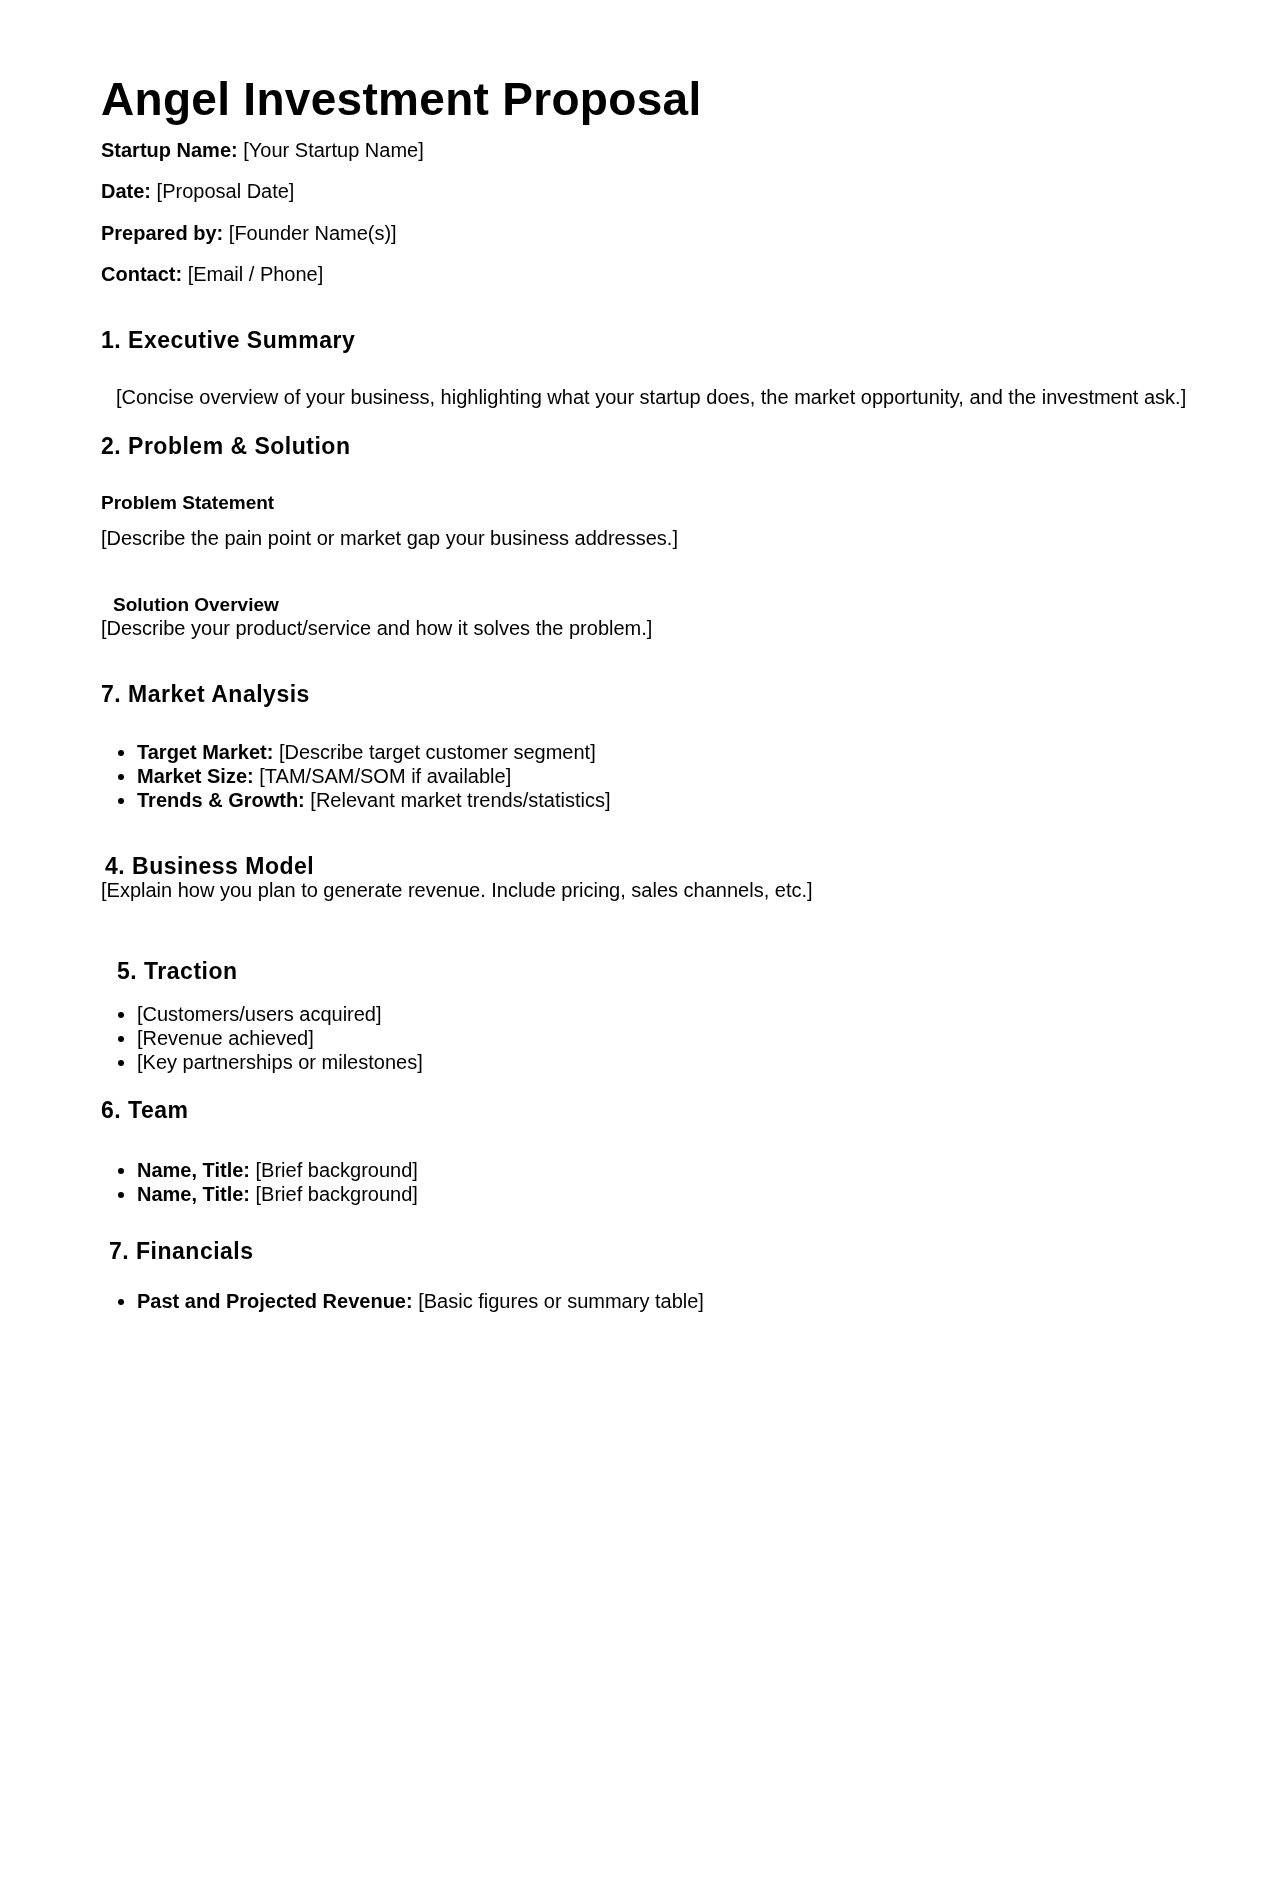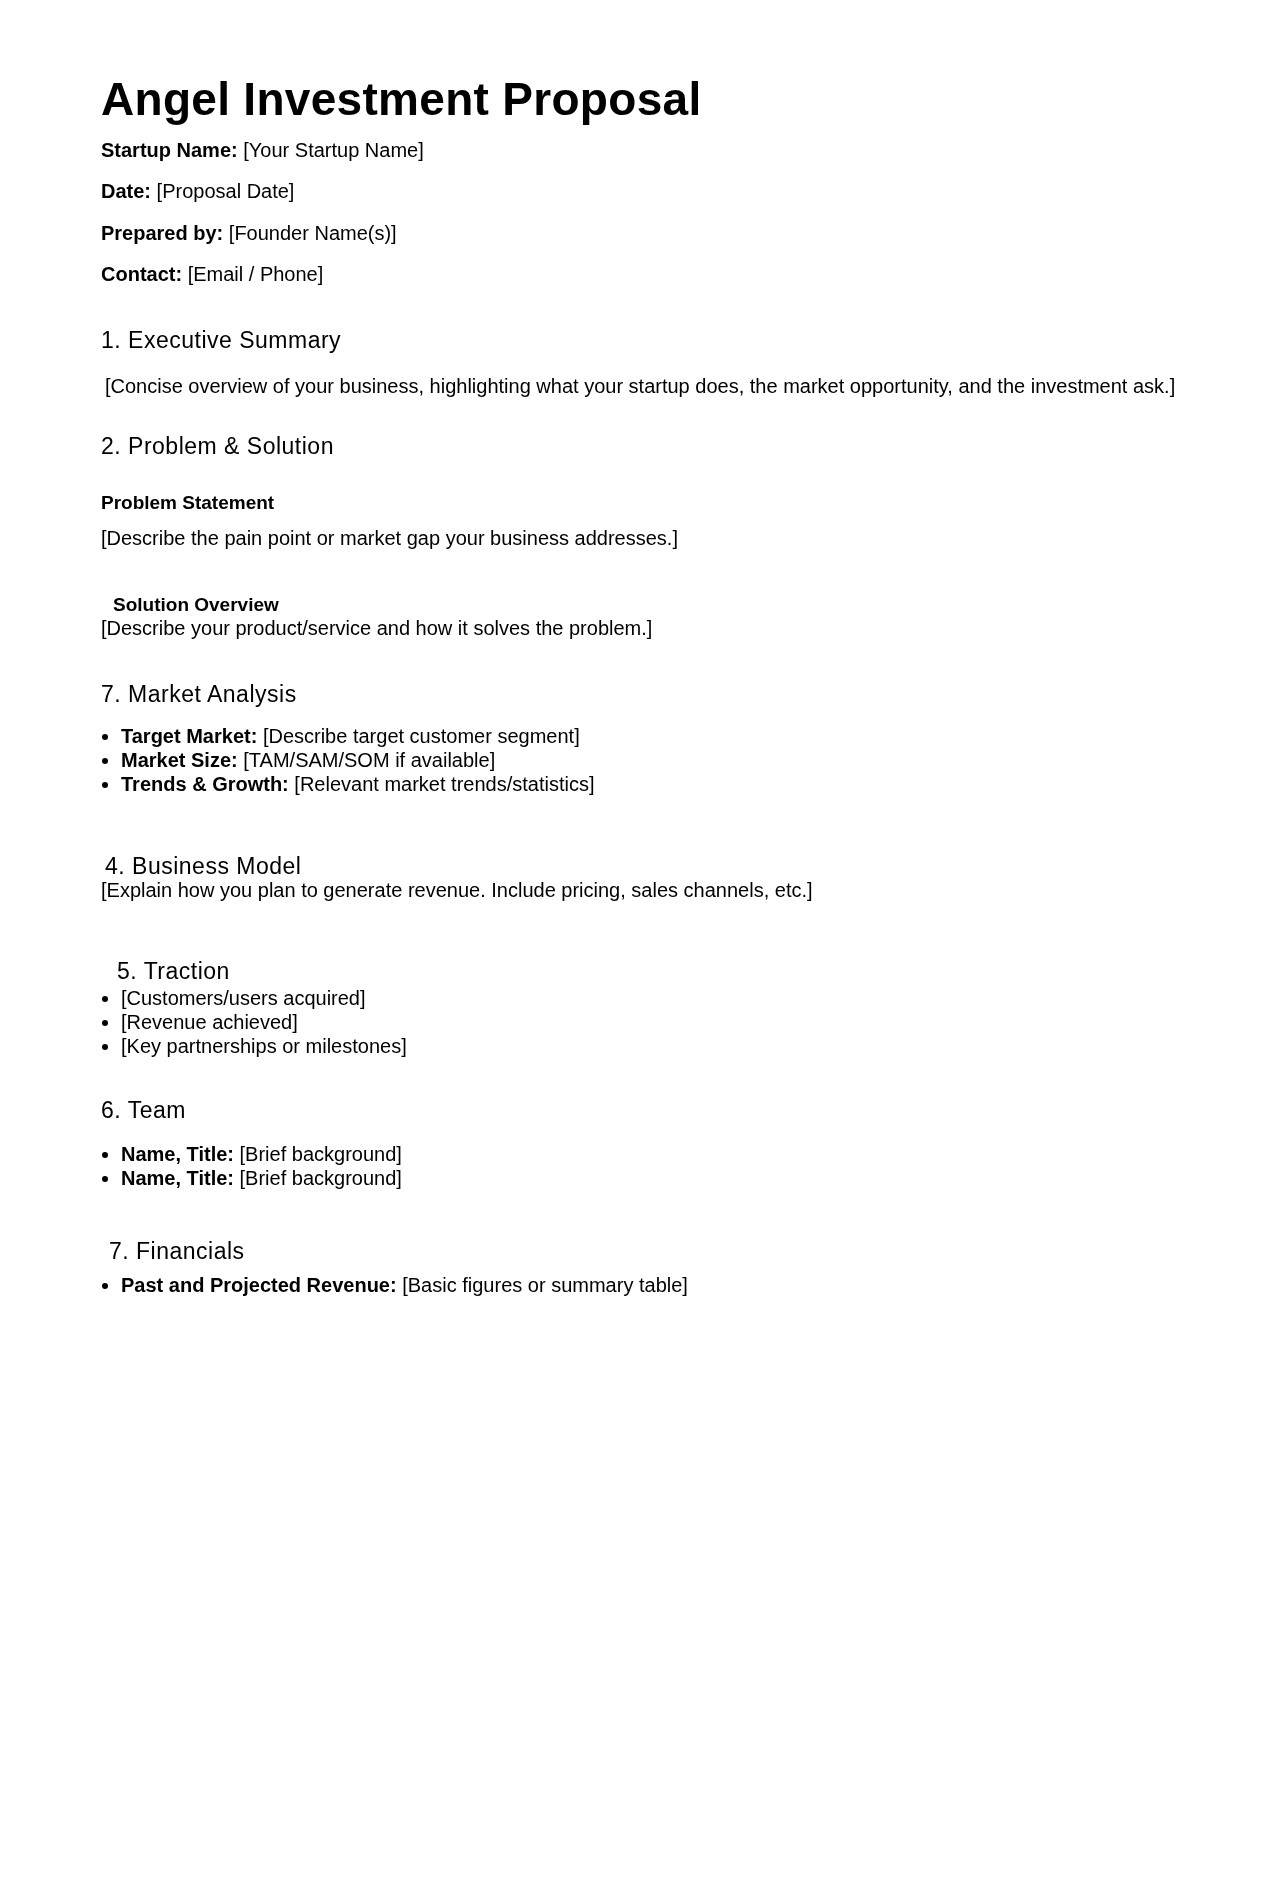--- a/index.html
+++ b/index.html
@@ -23,33 +23,33 @@
       font-weight: bold;
       line-height: 40px;
       letter-spacing: 0.3px;
     }
     .meta, .para, li {
       font-size: 20px;
       line-height: 22px;
     }
     .h2 {
       font-size: 23px;
-      font-weight: normal;
+      font-weight: bold;
       line-height: 28px;
       letter-spacing: 0.5px;
       text-align: center;
     }
     .h3 {
       font-size: 19px;
       font-weight: bold;
       line-height: 22px;
     }
     b { font-weight: bold; }
     ul.list {
-      margin: 0;
+      margin: 16px;
       padding: 0 0 0 20px;
       list-style: disc;
     }
     ul.list li { height: 24.2px; }
   </style>
 </head>
 <body>
 
 <div class="page">
 
@@ -66,21 +66,21 @@
   <div class="abs meta" style="top:222px;">
     <b>Prepared by:</b>
     <span>[Founder Name(s)]</span>
   </div>
   <div class="abs meta" style="top:263px;">
     <b>Contact:</b>
     <span>[Email / Phone]</span>
   </div>
 
   <h2 class="abs h2" style="top:326px;margin:0;">1. Executive Summary</h2>
-  <p class="abs para" style="top:371px;margin:4px;">[Concise overview of your business, highlighting what your startup does, the market opportunity, and the investment ask.]</p>
+  <p class="abs para" style="top:371px;margin:15px;">[Concise overview of your business, highlighting what your startup does, the market opportunity, and the investment ask.]</p>
 
   <h2 class="abs h2" style="top:432px;margin:0;">2. Problem &amp; Solution</h2>
   <h3 class="abs h3" style="top:492px;margin:0;">Problem Statement</h3>
   <p class="abs para" style="top:527px;margin:0;">[Describe the pain point or market gap your business addresses.]</p>
   <h3 class="abs h3" style="top:582px;margin:12px;">Solution Overview</h3>
   <p class="abs para" style="top:617px;margin:0;">[Describe your product/service and how it solves the problem.]</p>
 
   <h2 class="abs h2" style="top:680px;margin:0;">7. Market Analysis</h2>
   <ul class="abs list" style="top:725px;">
     <li><b>Target Market:</b> <span>[Describe target customer segment]</span></li>

